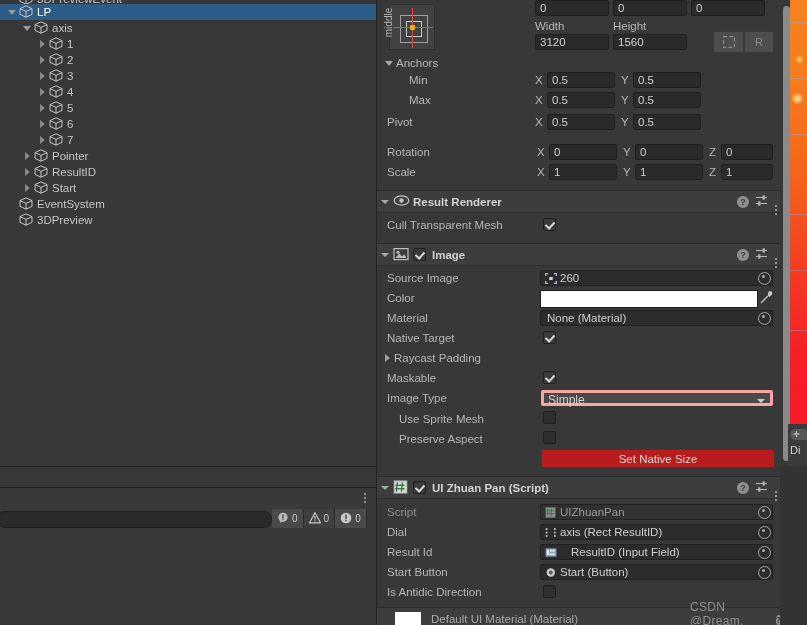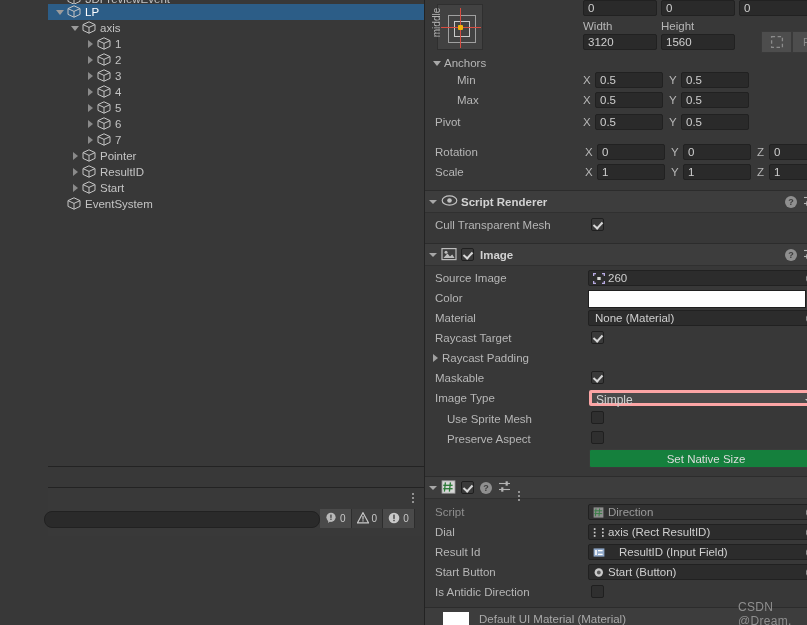--- a/index.html
+++ b/index.html
@@ -4,21 +4,21 @@
 <style>
   html,body{margin:0;padding:0;}
   body{
     width:807px;height:625px;overflow:hidden;
     background:#383838;
     font-family:"Liberation Sans",sans-serif;
     font-size:11px;
     color:#b4b4b4;
     -webkit-font-smoothing:antialiased;
   }
-  #root{position:relative;width:707px;height:625px;margin-left:48px;}
+  #root{position:relative;width:707px;height:625px;}
 
   
   #hierarchy{
     position:absolute;left:0;top:0;width:376px;height:466px;
     background:#383838;overflow:hidden;
   }
   .hrow{
     position:relative;height:16px;line-height:16px;
     display:flex;align-items:center;white-space:nowrap;
     color:#c4c4c4;font-size:11.5px;
@@ -156,21 +156,21 @@
     position:absolute;height:16px;background:#4a4a4a;border:3px solid #fca5a5;
     border-radius:2px;color:#d0d0d0;font-size:12px;line-height:14px;
     padding-left:4px;box-sizing:border-box;
   }
   .dropdown .dcar{
     position:absolute;right:5px;top:6px;
     border-left:4px solid transparent;border-right:4px solid transparent;
     border-top:4.5px solid #cfcfcf;
   }
   .btn{
-    position:absolute;height:17px;background:#15803d;border:1px solid #3b3b3b;
+    position:absolute;height:17px;background:#b91c1c;border:1px solid #3b3b3b;
     border-radius:2px;color:#dcdcdc;font-size:11.5px;
     display:flex;align-items:center;justify-content:center;
   }
   .colorswatch{
     position:absolute;height:16px;background:#ffffff;border:1px solid #1f1f1f;
   }
   .eyedrop{position:absolute;width:15px;height:16px;}
 
   .anchorpreset{
     position:absolute;left:12px;top:4px;width:46px;height:46px;background:#424242;
@@ -397,20 +397,32 @@
         <span class="ind" style="width: 6px;"></span>
         <span class="fold"></span>
         <span class="cube">
           <svg width="14" height="13" viewBox="0 0 14 13">
             <path d="M7 0.8 L13 3.6 L13 9.4 L7 12.2 L1 9.4 L1 3.6 Z" fill="none" stroke="#c5c5c5" stroke-width="1"></path>
             <path d="M1 3.6 L7 6.4 L13 3.6" fill="none" stroke="#c5c5c5" stroke-width="1"></path>
             <path d="M7 6.4 L7 12.2" fill="none" stroke="#c5c5c5" stroke-width="1"></path>
           </svg>
         </span>
         <span class="hlabel">EventSystem</span>
+      </div>
+      <div class="hrow">
+        <span class="ind" style="width: 6px;"></span>
+        <span class="fold"></span>
+        <span class="cube">
+          <svg width="14" height="13" viewBox="0 0 14 13">
+            <path d="M7 0.8 L13 3.6 L13 9.4 L7 12.2 L1 9.4 L1 3.6 Z" fill="none" stroke="#c5c5c5" stroke-width="1"></path>
+            <path d="M1 3.6 L7 6.4 L13 3.6" fill="none" stroke="#c5c5c5" stroke-width="1"></path>
+            <path d="M7 6.4 L7 12.2" fill="none" stroke="#c5c5c5" stroke-width="1"></path>
+          </svg>
+        </span>
+        <span class="hlabel">3DPreview</span>
       </div>
     </div>
 
   <div id="leftmid"></div>
 
   <div id="console">
     <div class="ctoolbar">
       <div class="kebab">
           <i></i>
           <i></i>
@@ -526,21 +538,21 @@
       <div class="field" style="left:344px;top:164px;width:52px;">1</div>
 
       <div class="comp-hdr" style="top:190px;">
         <span class="arrow"></span>
         <span class="cicon">
           <svg width="17" height="13" viewBox="0 0 17 13">
             <ellipse cx="8.5" cy="6.5" rx="7.3" ry="4.6" fill="none" stroke="#c2c2c2" stroke-width="1.2"></ellipse>
             <circle cx="8.5" cy="6.5" r="2.3" fill="#c2c2c2"></circle>
           </svg>
         </span>
-        <span class="ctitle">Script Renderer</span>
+        <span class="ctitle">Result Renderer</span>
         <span class="hicons">
           <span class="qmark">?</span>
           <span>
             <svg width="13" height="13" viewBox="0 0 13 13">
               <g stroke="#b4b4b4" stroke-width="1.1">
                 <line x1="1" y1="3.5" x2="12" y2="3.5"></line>
                 <line x1="1" y1="9.5" x2="12" y2="9.5"></line>
               </g>
               <rect x="7.6" y="1.3" width="2.2" height="4.4" fill="#b4b4b4"></rect>
               <rect x="3.2" y="7.3" width="2.2" height="4.4" fill="#b4b4b4"></rect>
@@ -616,21 +628,21 @@
       </div>
 
       <div class="lbl" style="position:absolute;left:10px;top:312px;">Material</div>
       <div class="field objfield" style="left:163px;top:310px;width:233px;">
         <span class="otext" style="padding-left:2px;">None (Material)</span>
         <span class="opick">
           <span class="circledot"></span>
         </span>
       </div>
 
-      <div class="lbl" style="position:absolute;left:10px;top:332px;">Raycast Target</div>
+      <div class="lbl" style="position:absolute;left:10px;top:332px;">Native Target</div>
       <div class="chk on" style="left:166px;top:331px;"></div>
 
       <div class="sect-foldout" style="left:4px;top:350px;">
         <span class="fa right"></span>
         <span class="lbl">Raycast Padding</span>
       </div>
 
       <div class="lbl" style="position:absolute;left:10px;top:372px;">Maskable</div>
       <div class="chk on" style="left:166px;top:371px;"></div>
 
@@ -655,20 +667,21 @@
             <rect x="1" y="0.8" width="13" height="12.4" fill="#d8d8d8" stroke="#9a9a9a" stroke-width="0.8"></rect>
             <g stroke="#2a7a35" stroke-width="1.3">
               <line x1="4.4" y1="2.4" x2="3.4" y2="11.6"></line>
               <line x1="9.4" y1="2.4" x2="8.4" y2="11.6"></line>
               <line x1="2.2" y1="5.3" x2="11.6" y2="5.3"></line>
               <line x1="2.2" y1="8.7" x2="11.6" y2="8.7"></line>
             </g>
           </svg>
         </span>
         <span class="chk on" style="position:relative;left:0;top:0;margin-right:6px;"></span>
+        <span class="ctitle">UI Zhuan Pan (Script)</span>
         <span class="hicons">
           <span class="qmark">?</span>
           <span>
             <svg width="13" height="13" viewBox="0 0 13 13">
               <g stroke="#b4b4b4" stroke-width="1.1">
                 <line x1="1" y1="3.5" x2="12" y2="3.5"></line>
                 <line x1="1" y1="9.5" x2="12" y2="9.5"></line>
               </g>
               <rect x="7.6" y="1.3" width="2.2" height="4.4" fill="#b4b4b4"></rect>
               <rect x="3.2" y="7.3" width="2.2" height="4.4" fill="#b4b4b4"></rect>
@@ -686,21 +699,21 @@
           <svg width="11" height="11" viewBox="0 0 11 11">
             <rect x="0.6" y="0.4" width="9.8" height="10.2" fill="#8f8f8f"></rect>
             <g stroke="#3a7d46" stroke-width="1">
                 <line x1="3" y1="1.5" x2="2.4" y2="9.3"></line>
                 <line x1="6.6" y1="1.5" x2="6" y2="9.3"></line>
                 <line x1="1.4" y1="3.8" x2="9.2" y2="3.8"></line>
                 <line x1="1.4" y1="6.6" x2="9.2" y2="6.6"></line>
               </g>
           </svg>
         </span>
-        <span class="otext" style="color:#9a9a9a;">Direction</span>
+        <span class="otext" style="color:#9a9a9a;">UIZhuanPan</span>
         <span class="opick">
           <span class="circledot"></span>
         </span>
       </div>
 
       <div class="lbl" style="position:absolute;left:10px;top:526px;">Dial</div>
       <div class="field objfield" style="left:163px;top:524px;width:233px;">
         <span class="oicon">
           <svg width="12" height="11" viewBox="0 0 12 11">
             <g fill="#cfcfcf">

